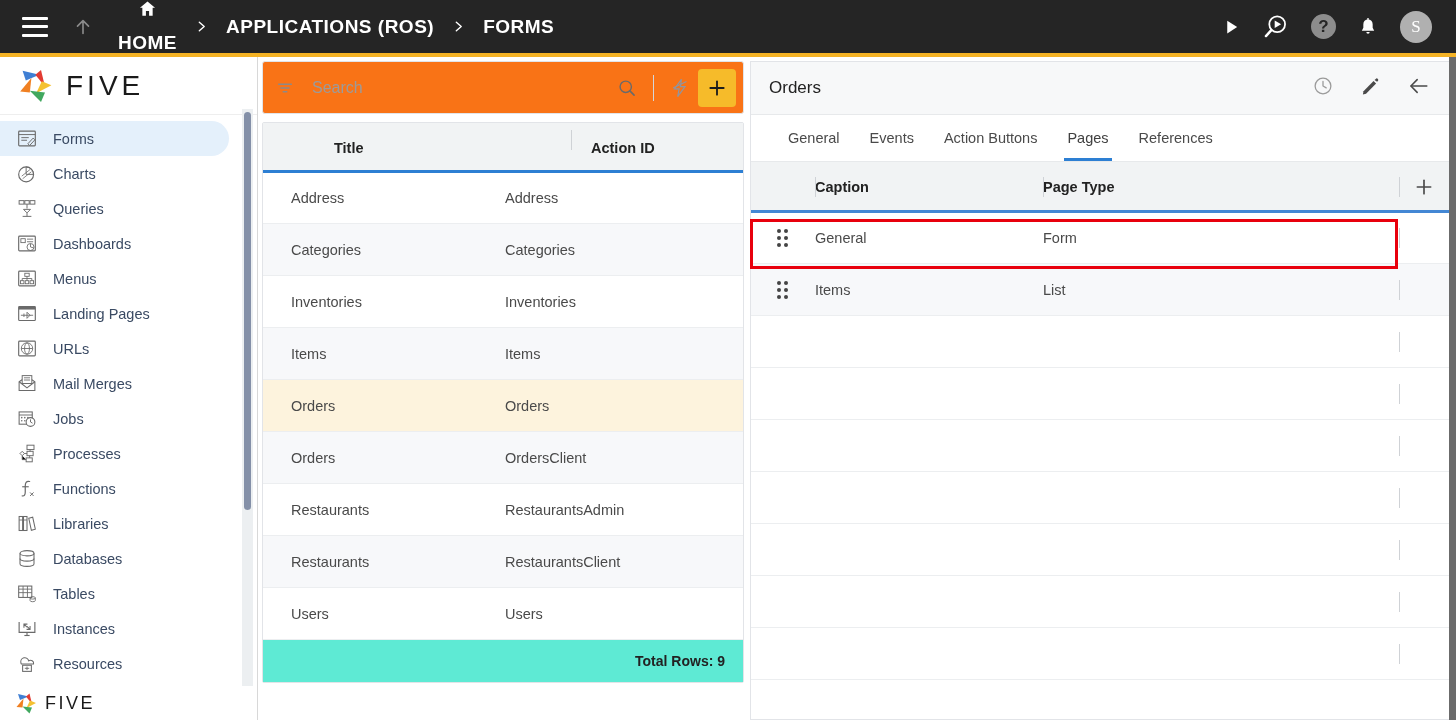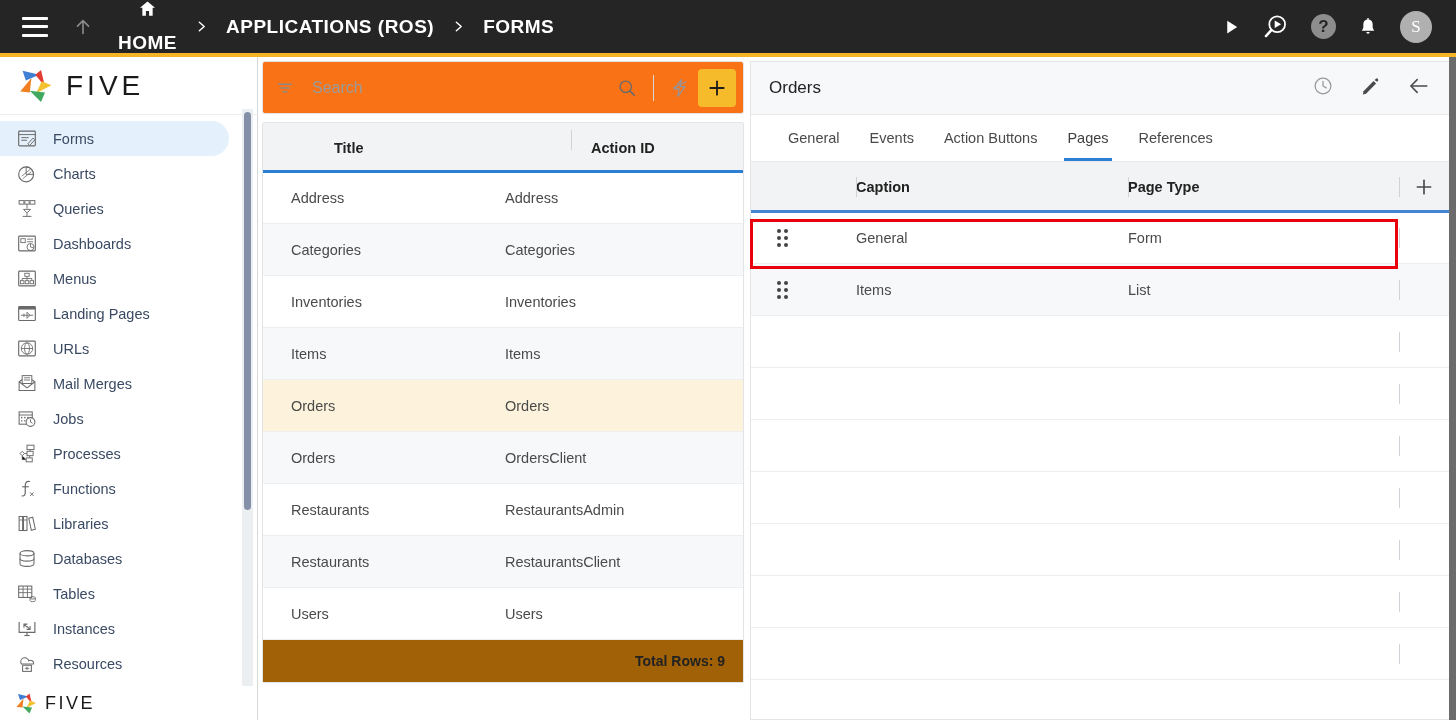--- a/index.html
+++ b/index.html
@@ -87,40 +87,40 @@
   .grid-head::after { content:""; position:absolute; left:0; bottom:-1px; width:100%; height:3px; background:#2d7fd3; }
   .gh-cell { font-size:14.5px; font-weight:bold; color:#222; position:relative;margin-left:43px; }
   .gh-sep { position:absolute; left:0; top:-10px; width:1px; height:20px; background:#cfd2d6; }
   .grow { height:52px; display:flex; align-items:center; border-bottom:1px solid #eceef0; cursor:pointer; }
   .grow.alt { background:#f7f8fa; }
   .grow.sel { background:#fdf3dd; }
   .gcell { font-size:14.5px; color:#4a4a4a; }
   .c1 { width:222px; padding-left:28px; }
   .c2 { flex:1; padding-left:20px; }
   .grid-foot {
-    height:42px; background:#a16207; display:flex; align-items:center; justify-content:flex-end;
+    height:42px; background:#5eead4; display:flex; align-items:center; justify-content:flex-end;
     padding-right:18px; font-size:14px; font-weight:bold; color:#222;
   }
 
   
   .rightpanel { position:absolute; left:750px; top:61px; width:700px; height:659px; border:1px solid #e2e4e8; background:#fff; }
   .rp-head { height:53px; background:#f7f8f9; display:flex; align-items:center; padding:0 18px 0 18px; border-bottom:1px solid #e7e9eb; }
   .rp-title { font-size:17px; color:#222; }
   .rp-icons { margin-left:auto; display:flex; align-items:center; gap:26px; }
   .tabs { height:47px; display:flex; align-items:stretch; border-bottom:1px solid #e7e9eb; padding-left:22px; }
   .tab {
     display:flex; align-items:center; padding:0 15px; font-size:14.5px; color:#4a4a4a;
     cursor:pointer; position:relative;
   }
   .tab.active { color:#404040; }
   .tab.active::after { content:""; position:absolute; left:12px; right:12px; bottom:0; height:3px; background:#2d7fd3; }
   .rgrid-head { height:50px; background:#f1f3f4; display:flex; align-items:center; position:relative; }
   .rgrid-head::after { content:""; position:absolute; left:0; bottom:-1px; width:100%; height:3px; background:#4387d4; }
   .rc-drag { width:64px; position:relative; }
-  .rc1 { width:272px; position:relative;margin-left:41px; }
+  .rc1 { width:228px; position:relative; }
   .rc2 { flex:1; position:relative; }
   .rc3 { width:50px; display:flex; align-items:center; justify-content:center; position:relative; }
   .rgh { font-size:14.5px; font-weight:bold; color:#222; }
   .rsep { position:absolute; left:0; top:50%; transform:translateY(-50%); width:1px; height:20px; background:#cfd2d6; }
   .rrow { height:52px; display:flex; align-items:center; border-bottom:1px solid #eceef0; cursor:pointer; }
   .rrow.alt { background:#f7f8fa; }
   .rcell { font-size:14.5px; color:#4a4a4a; }
   .dots6 { display:grid; grid-template-columns:repeat(2,4px); grid-template-rows:repeat(3,4px); gap:3px; margin-left:26px; }
   .dots6 i { display:block; width:4px; height:4px; background:#444; border-radius:50%; }
   .rgrid-empty { height:52px; border-bottom:1px solid #eceef0; display:flex; }

